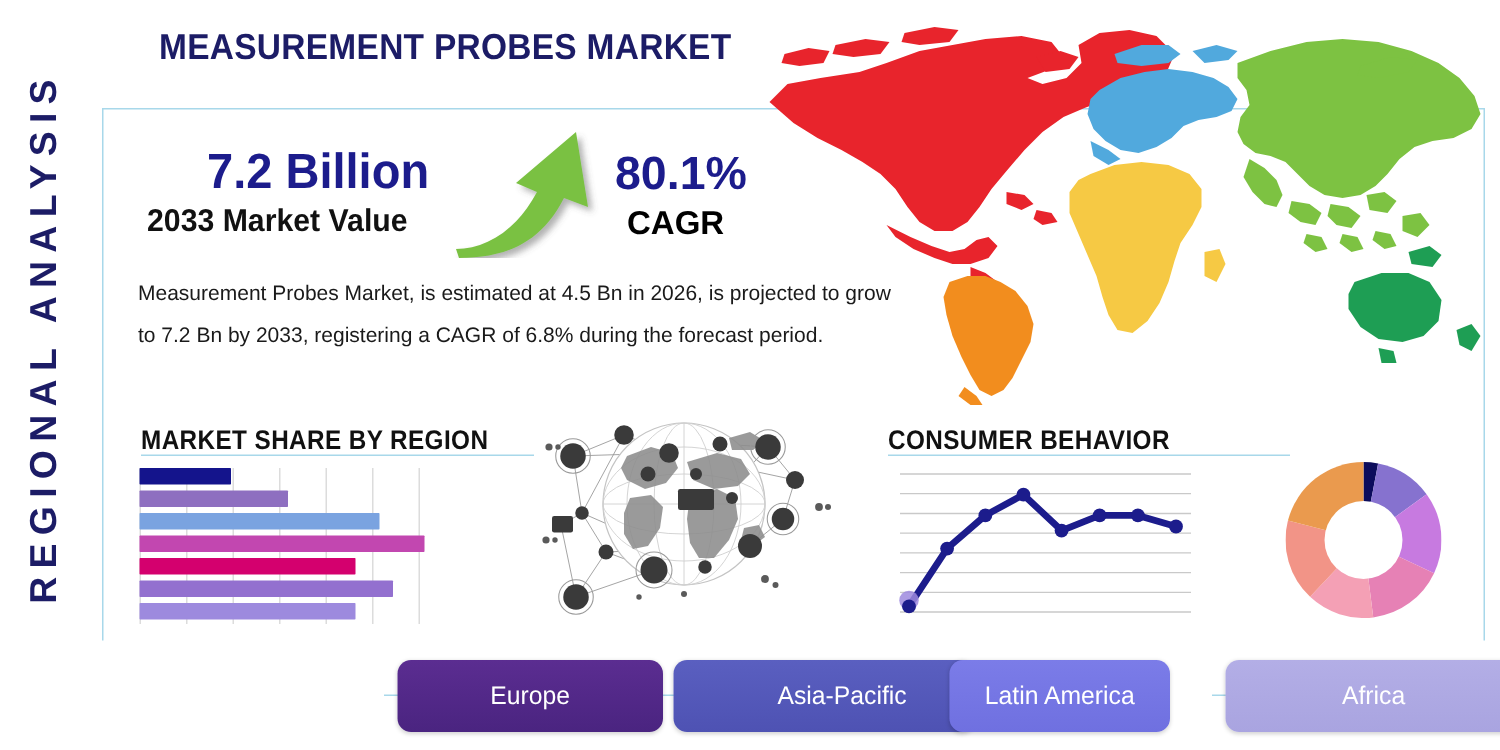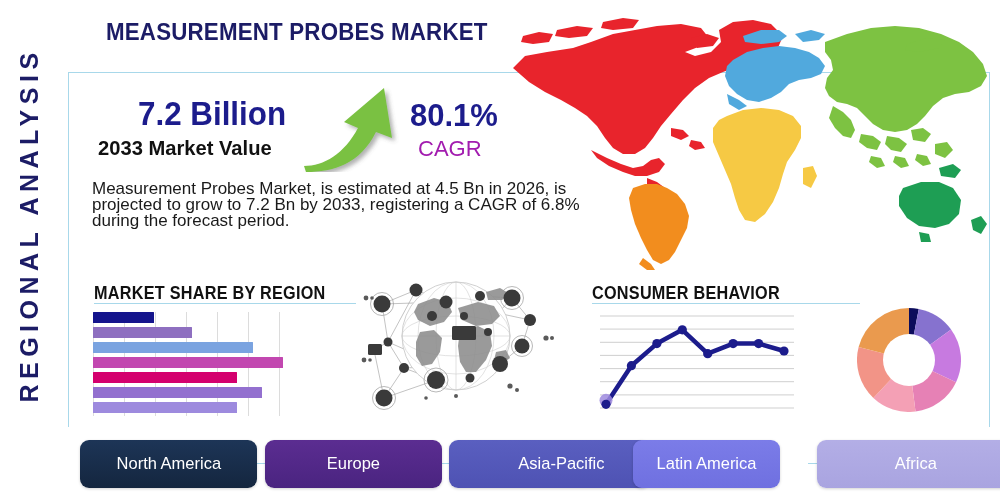--- a/index.html
+++ b/index.html
@@ -58,30 +58,30 @@
     white-space:nowrap;
     transform:scaleX(0.96);transform-origin:left center;
   }
   .cagr-value{
     position:absolute;left:410px;top:98px;
     font-size:31px;font-weight:bold;color:#1c1c8c;
     white-space:nowrap;
   }
   .cagr-label{
     position:absolute;left:418px;top:136px;
-    font-size:22px;font-weight:normal;color:#a21caf;
+    font-size:22px;font-weight:bold;color:#000000;
     white-space:nowrap;
   }
   .arrow-wrap{position:absolute;left:300px;top:82px;width:110px;height:90px;}
 
   
   .desc{
     position:absolute;left:92px;top:181px;
     width:505px;
-    font-size:17px;line-height:16px;color:#1a1a1a;
+    font-size:14px;line-height:28px;color:#1a1a1a;
   }
 
   
   .world-map{position:absolute;left:495px;top:8px;width:500px;height:262px;}
 
   
   .sec-head{
     position:absolute;
     font-size:18px;font-weight:bold;color:#111111;
     letter-spacing:0.3px;white-space:nowrap;
@@ -360,23 +360,20 @@
       <circle cx="52" cy="52" r="26" fill="#ffffff"></circle>
     </svg>
   </div>
 
   <div class="tabs">
     <div class="tab-link" style="left:176px;width:14px;"></div>
     <div class="tab-link" style="left:360px;width:14px;"></div>
     <div class="tab-link" style="left:544px;width:14px;"></div>
     <div class="tab-link" style="left:728px;width:14px;"></div>
 
-    <div class="tab" style="left: 0px; width: 177px; background: linear-gradient(rgb(29, 53, 87), rgb(20, 38, 63));">
-      <span>North America</span>
-    </div>
     <div class="tab" style="left: 185px; width: 177px; background: linear-gradient(rgb(91, 45, 145), rgb(74, 36, 128));">
       <span>Europe</span>
     </div>
     <div class="tab" style="left: 369px; width: 177px; background: linear-gradient(rgb(90, 95, 192), rgb(78, 82, 179)); padding-left: 24px;">
       <span>Asia-Pacific</span>
     </div>
     <div class="tab" style="left: 553px; width: 147px; background: linear-gradient(rgb(123, 124, 232), rgb(111, 112, 224));">
       <span>Latin America</span>
     </div>
     <div class="tab" style="left: 737px; width: 197px; background: linear-gradient(rgb(179, 174, 230), rgb(169, 164, 224));">

